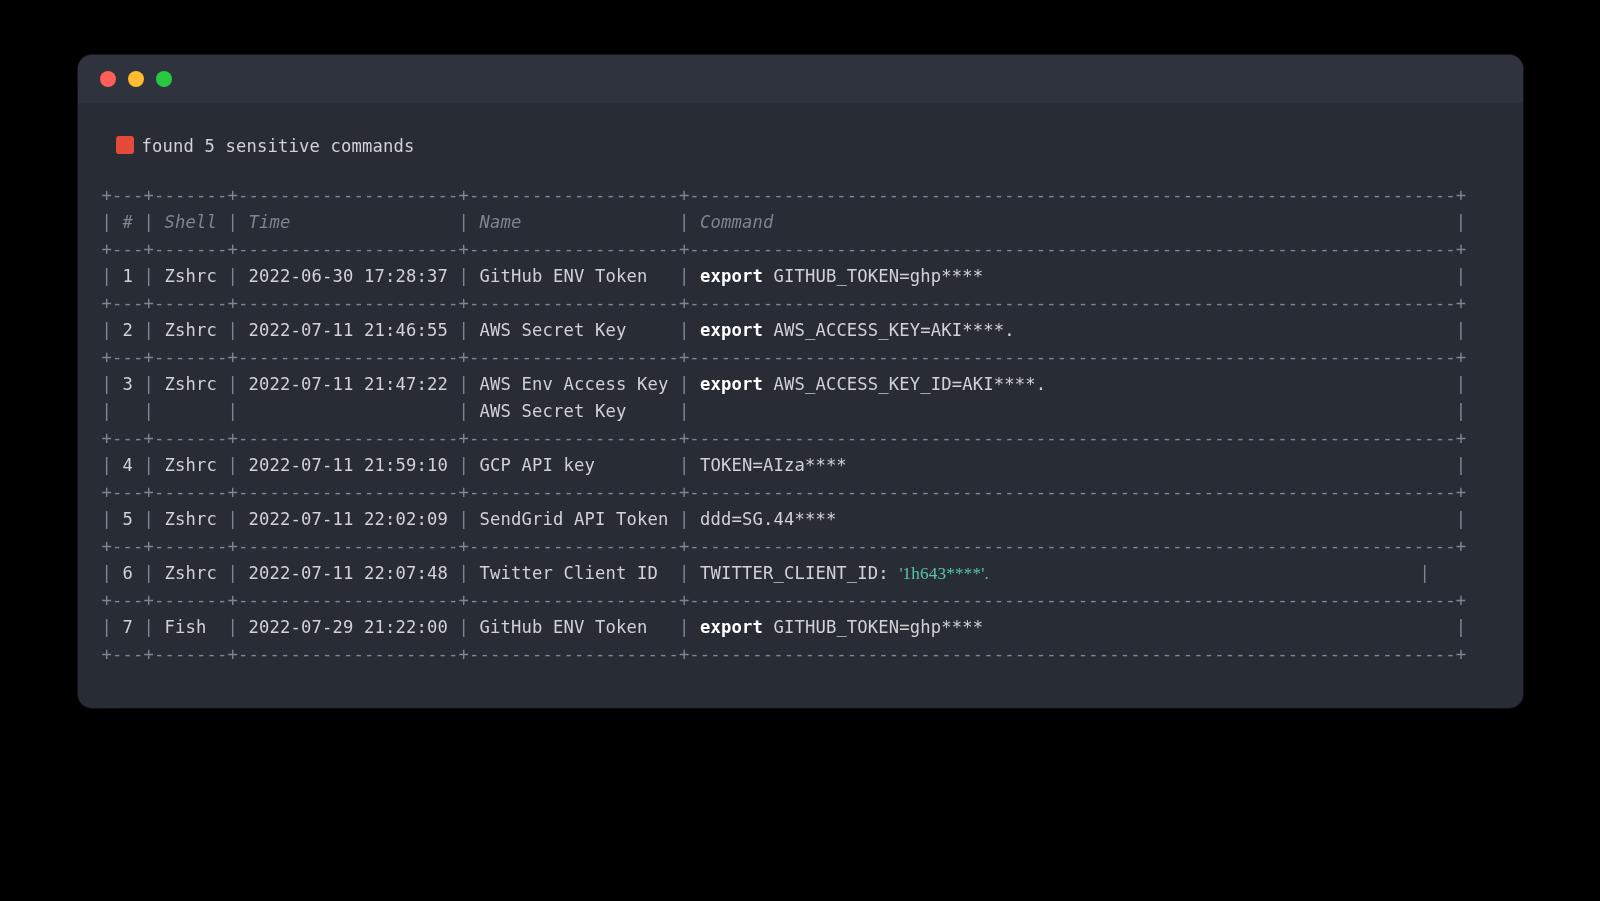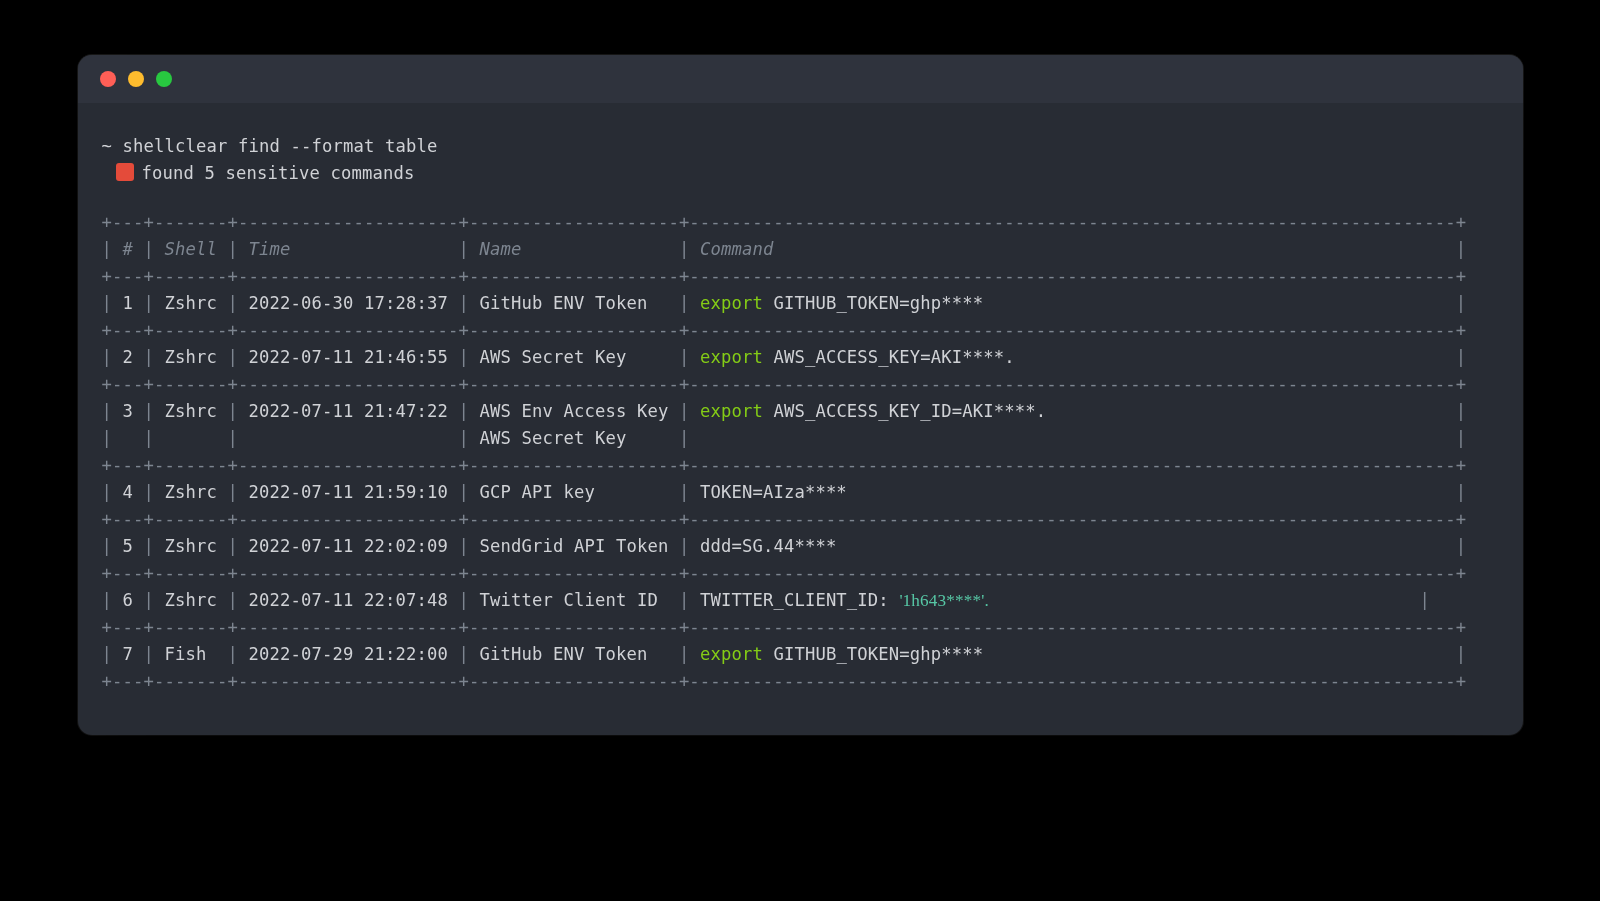--- a/index.html
+++ b/index.html
@@ -46,34 +46,33 @@
     background: #e44b3a;
     border-radius: 3px;
     vertical-align: -2px;
     margin-right: 8px;
     margin-left: 14px;
     position: relative;
   }
   .table-block { margin-top: 22px; color: #d0d2d6; }
   .border-line { color: #7d8590; }
   .header-text { color: #7d8590; font-style: italic; }
-  .kw-export { color: #84cc16; }
+  .kw-export { color: #ffffff; font-weight: bold; }
   .str-green { color: #57c7a5; font-family: Liberation Serif, serif; }
 </style>
 </head>
 <body>
 
 <div class="terminal-window">
   <div class="titlebar">
     <div class="dot dot-red"></div>
     <div class="dot dot-yellow"></div>
     <div class="dot dot-green"></div>
   </div>
   <div class="terminal-body">
-    <pre class="prompt-line">~ shellclear find --format table</pre>
     <div class="status-line">
       <span class="status-icon"></span><span>found 5 sensitive commands</span>
     </div>
     <pre class="table-block" id="table-output"><span class="border-line">+---+-------+---------------------+--------------------+-------------------------------------------------------------------------+</span>
 <span class="border-line">|</span><span class="header-text"> # </span><span class="border-line">|</span><span class="header-text"> Shell </span><span class="border-line">|</span><span class="header-text"> Time                </span><span class="border-line">|</span><span class="header-text"> Name               </span><span class="border-line">|</span><span class="header-text"> Command                                                                 </span><span class="border-line">|</span>
 <span class="border-line">+---+-------+---------------------+--------------------+-------------------------------------------------------------------------+</span>
 <span class="border-line">|</span> 1 <span class="border-line">|</span> Zshrc <span class="border-line">|</span> 2022-06-30 17:28:37 <span class="border-line">|</span> GitHub ENV Token   <span class="border-line">|</span> <span class="kw-export">export </span>GITHUB_TOKEN=ghp****                                             <span class="border-line">|</span>
 <span class="border-line">+---+-------+---------------------+--------------------+-------------------------------------------------------------------------+</span>
 <span class="border-line">|</span> 2 <span class="border-line">|</span> Zshrc <span class="border-line">|</span> 2022-07-11 21:46:55 <span class="border-line">|</span> AWS Secret Key     <span class="border-line">|</span> <span class="kw-export">export </span>AWS_ACCESS_KEY=AKI****.                                          <span class="border-line">|</span>
 <span class="border-line">+---+-------+---------------------+--------------------+-------------------------------------------------------------------------+</span>

